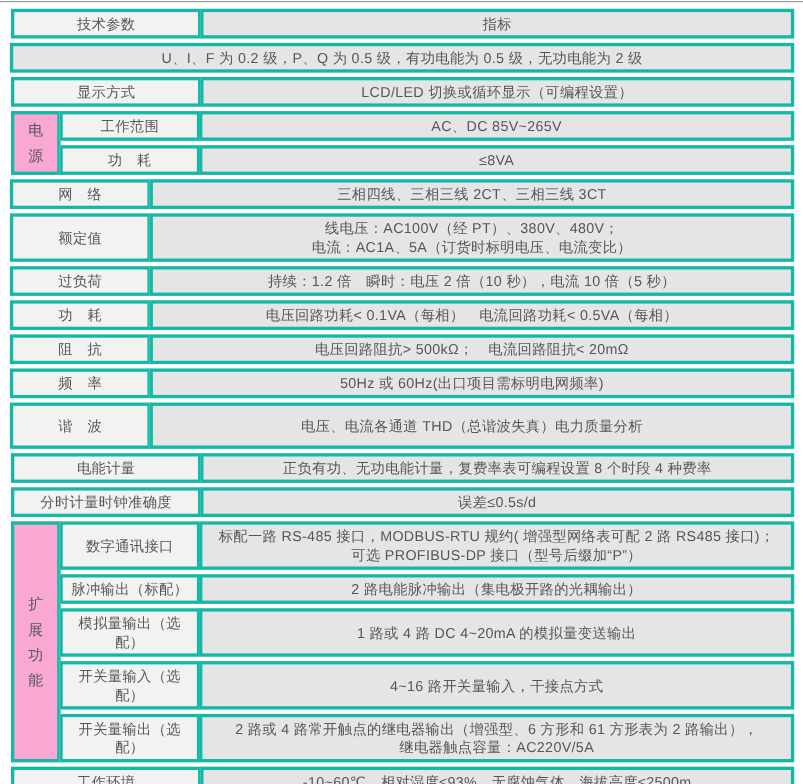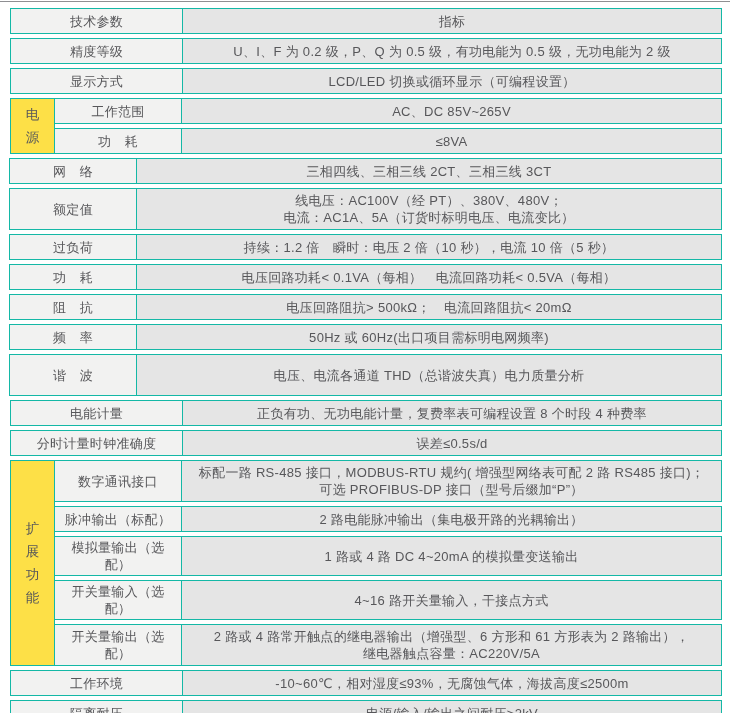--- a/index.html
+++ b/index.html
@@ -22,37 +22,37 @@
     position: absolute;
     left: 10px; top: 8px;
     width: 712px;
     display: flex;
     flex-direction: column;
     gap: 4px;
   }
   .band { display: flex; align-items: stretch; }
   .cell {
     box-sizing: border-box;
-    border: 1px solid #14b8a6;
+    border: 3px solid #14b8a6;
     display: flex;
     flex-direction: column;
     align-items: center;
     justify-content: center;
     text-align: center;
     font-size: 13px;
     line-height: 17px;
     padding: 2px 6px;
     letter-spacing: 0.3px;
   }
   .param { background: #f2f2f1; width: 128px; flex: none; }
   .param.wide { width: 173px; }
   .value { background: #e5e5e5; flex: 1; margin-left: -1px; }
   .group {
     width: 45px; flex: none;
-    background: #fde047;
+    background: #f9a8d4;
     padding: 2px 0;
   }
   .vlabel {
     display: inline-block;
     width: 1em;
     word-break: break-all;
     line-height: 23px;
     text-align: center;
     font-size: 13.5px;
   }
@@ -74,21 +74,20 @@
 <div class="top-rule"></div>
 
 <div class="spec-table">
 
   <div class="band h1">
     <div class="cell param wide">技术参数</div>
     <div class="cell value">指标</div>
   </div>
 
   <div class="band h1">
-    <div class="cell param wide">精度等级</div>
     <div class="cell value">U、I、F 为 0.2 级，P、Q 为 0.5 级，有功电能为 0.5 级，无功电能为 2 级</div>
   </div>
 
   <div class="band h1">
     <div class="cell param wide">显示方式</div>
     <div class="cell value">LCD/LED 切换或循环显示（可编程设置）</div>
   </div>
 
   <div class="band">
     <div class="cell group">

